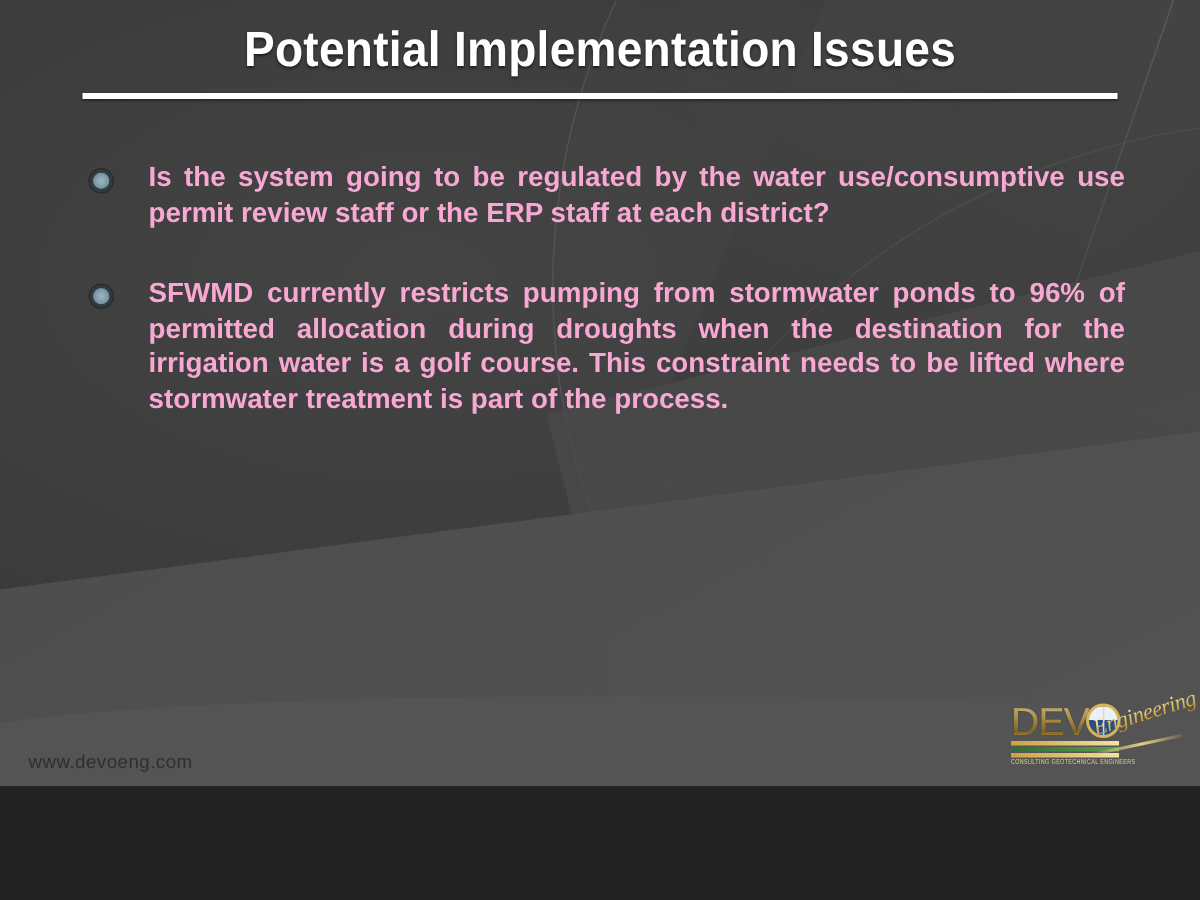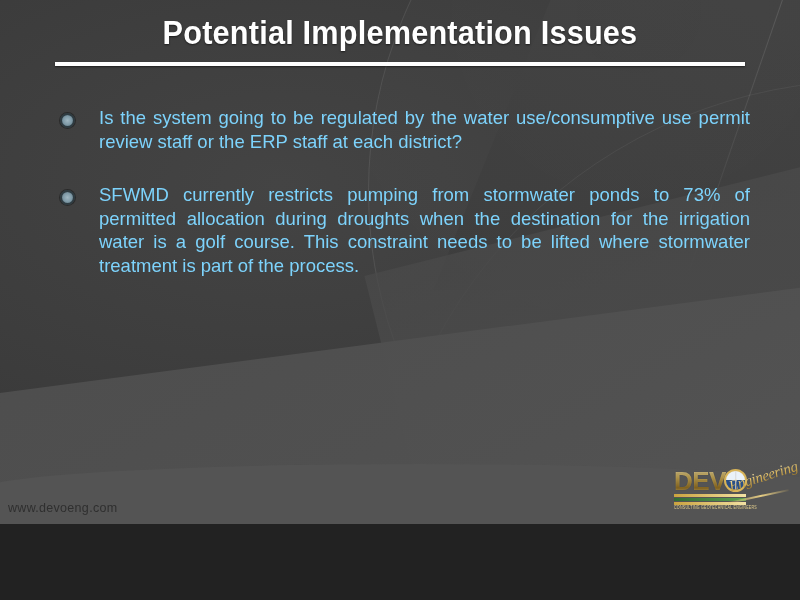--- a/index.html
+++ b/index.html
@@ -144,33 +144,34 @@
     height: 11px;
     margin-top: 7px;
     margin-right: 24px;
     border-radius: 50%;
     border: 2px solid #2e3b41;
     background: radial-gradient(circle at 50% 50%, #9fb7c2 0%, #7e99a6 55%, #4a5e68 100%);
     box-shadow: 0 0 0 1px rgba(0,0,0,.35);
   }
   .bullet-text {
     flex: 1 1 auto;
-    color: #7dd3fc;
+    color: #f9a8d4;
     font-size: 18.5px;
     line-height: 23.5px;
     text-align: justify;
     text-justify: inter-word;
     font-family: "Liberation Sans Narrow", "Liberation Sans", sans-serif;
     transform-origin: left top;
+    font-weight: bold;
   }
   .bullet-text :last-child { text-align-last: left; }
 
   .site-url {
     position: absolute;
-    left: 8px;
+    left: 19px;
     bottom: 9px;
     color: #2f2f2f;
     font-size: 12.5px;
     letter-spacing: .3px;
     font-family: "Liberation Sans", sans-serif;
     margin-top: 33px;
   }
 
   
   .logo {
@@ -178,21 +179,21 @@
     right: 8px;
     bottom: 8px;
     width: 120px;
     height: 52px;
   }
   .logo-devo {
     position: absolute;
     left: 2px;
     top: 2px;
     font-size: 26px;
-    font-weight: bold;
+    font-weight: normal;
     letter-spacing: -.5px;
     font-family: "Liberation Sans Narrow", "Liberation Sans", sans-serif;
     background: linear-gradient(180deg, #fff3c4 0%, #e8c566 35%, #a9812a 70%, #f0dc9a 100%);
     -webkit-background-clip: text;
     background-clip: text;
     color: transparent;
     text-shadow: 0 0 1px rgba(0,0,0,.25);
   }
   .logo-globe {
     position: absolute;
@@ -290,21 +291,21 @@
 
   <div class="body">
 
     <div class="bullet-row">
       <span class="bullet-marker"></span>
       <div class="bullet-text">Is the system going to be regulated by the water use/consumptive use permit review staff or the ERP staff at each district?</div>
     </div>
 
     <div class="bullet-row">
       <span class="bullet-marker"></span>
-      <div class="bullet-text">SFWMD currently restricts pumping from stormwater ponds to 73% of permitted allocation during droughts when the destination for the irrigation water is a golf course. This constraint needs to be lifted where stormwater treatment is part of the process.</div>
+      <div class="bullet-text">SFWMD currently restricts pumping from stormwater ponds to 96% of permitted allocation during droughts when the destination for the irrigation water is a golf course. This constraint needs to be lifted where stormwater treatment is part of the process.</div>
     </div>
 
   </div>
 
   <div class="site-url">www.devoeng.com</div>
 
   <div class="logo">
     <span class="logo-devo">DEV</span>
     <span class="logo-globe"></span>
     <div class="logo-bars">

